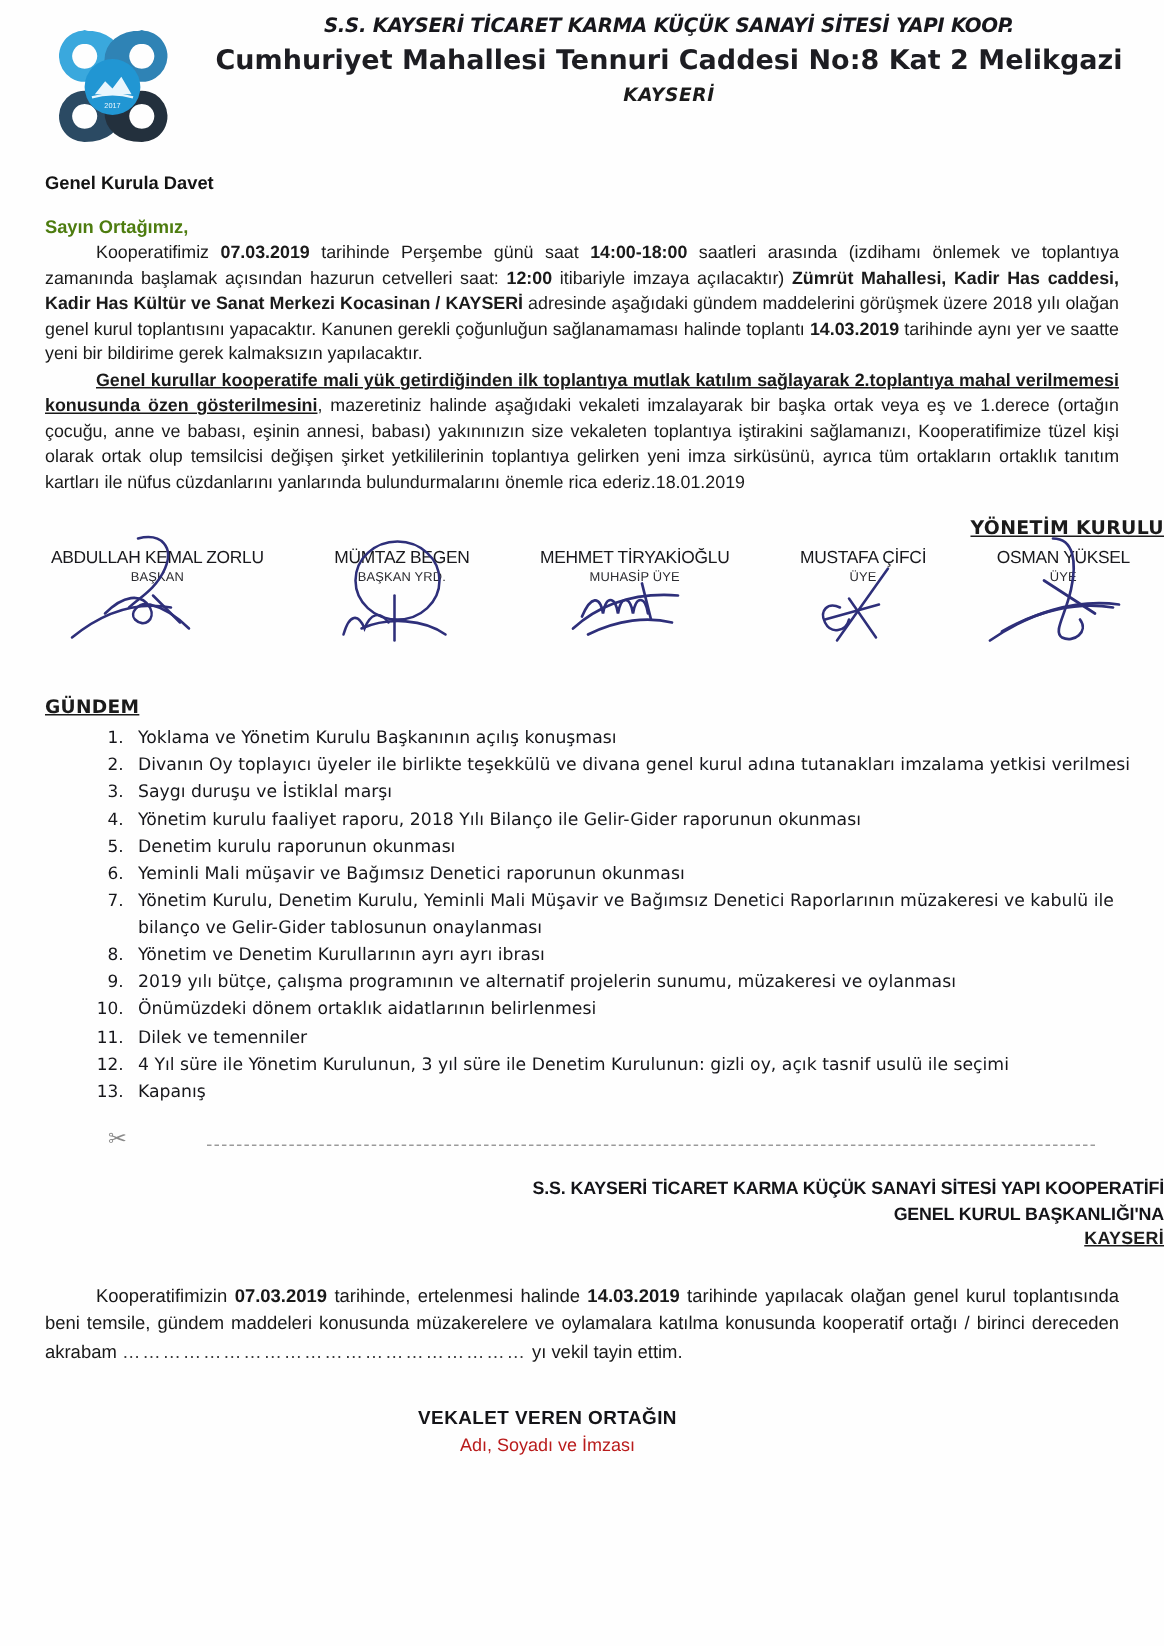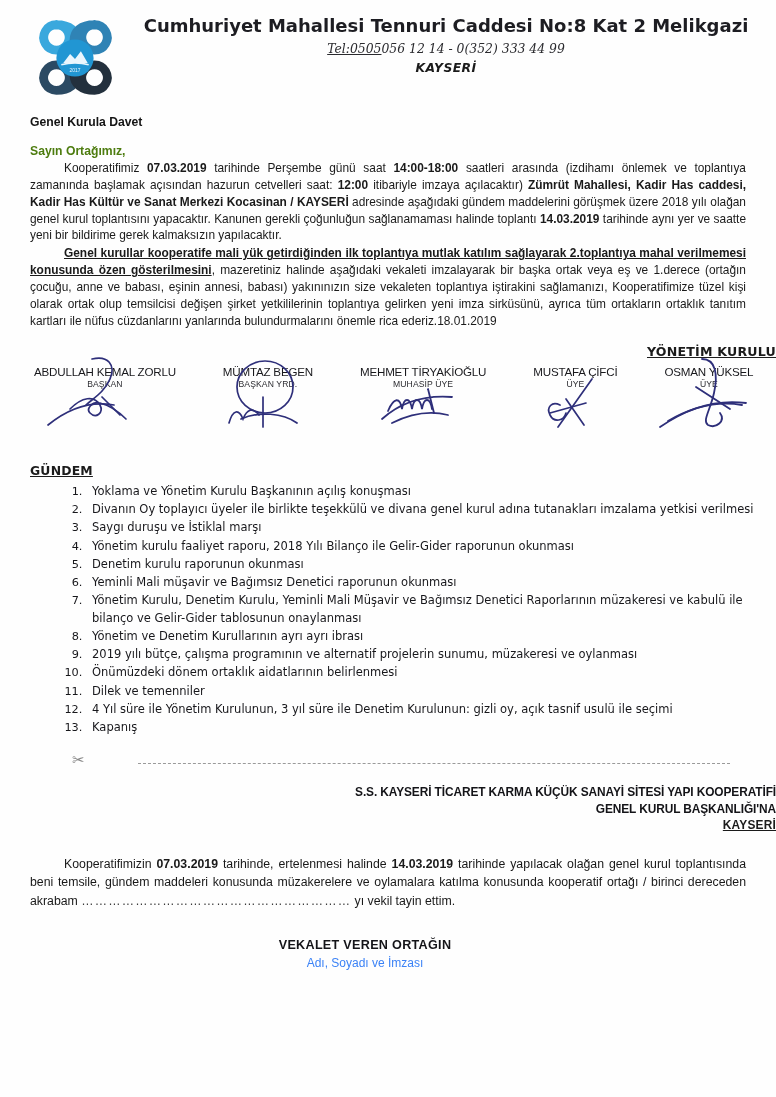--- a/index.html
+++ b/index.html
@@ -253,21 +253,21 @@
   }
   .proxy-sign .t1 {
     font-size: 12.6px;
     font-weight: bold;
     letter-spacing: 0.3px;
     color: #141418;
   }
   .proxy-sign .t2 {
     font-size: 12px;
     margin-top: 4px;
-    color: #3b82f6;
+    color: #b91c1c;
   }
 </style>
 </head>
 <body>
 
 <div class="page">
 
   <div class="header">
 
     <div class="logo">
@@ -285,22 +285,22 @@
         <circle cx="50" cy="47" r="19" fill="#2196d3"></circle>
         <g>
           <path d="M38 52 L45 43 L50 48 L56 40 L63 52 Z" fill="#eaf6fd"></path>
           <path d="M36 54 q14 -4 28 0" stroke="#eaf6fd" stroke-width="1.6" fill="none"></path>
         </g>
         <text x="50" y="61" font-size="5" fill="#eaf6fd" text-anchor="middle" font-family="Liberation Sans, sans-serif">2017</text>
       </svg>
     </div>
 
     <div class="org-lines">
+      <div class="org-name">S.S. KAYSERİ TİCARET KARMA KÜÇÜK SANAYİ SİTESİ YAPI KOOP.</div>
       <div class="org-addr">Cumhuriyet Mahallesi Tennuri Caddesi No:8 Kat 2 Melikgazi</div>
-      <div class="org-tel"><span class="u">Tel:0505</span><span>056 12 14 -  0(352) 333 44 99</span></div>
       <div class="org-city">KAYSERİ</div>
     </div>
   </div>
 
   <div class="refblock">
     <div>Genel Kurula Davet</div>
   </div>
 
   <div class="salutation">Sayın Ortağımız,</div>
 

